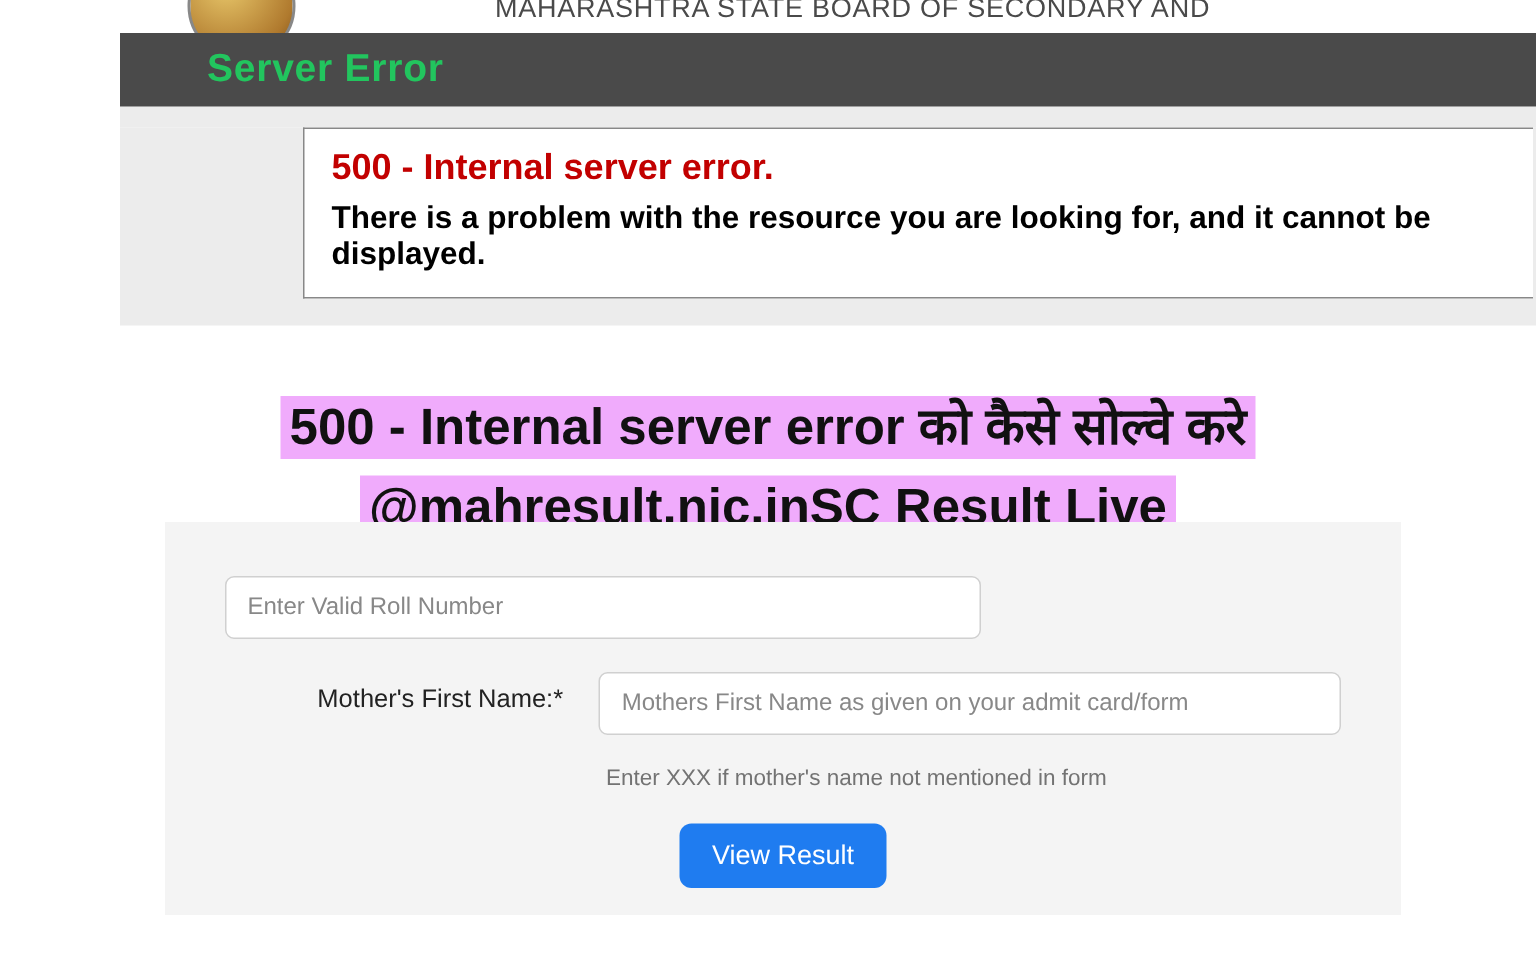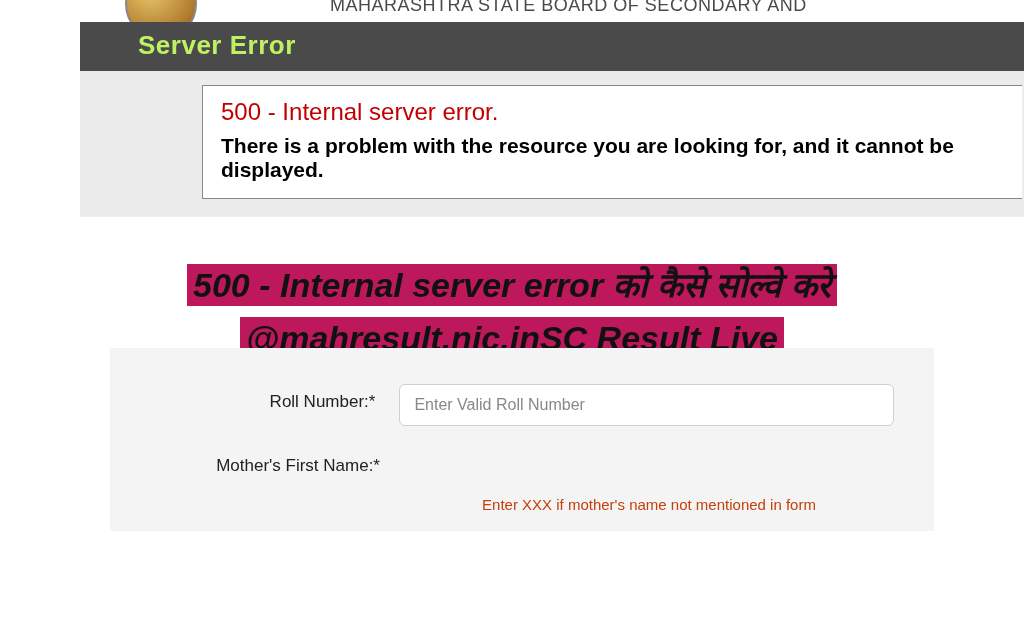--- a/index.html
+++ b/index.html
@@ -31,21 +31,21 @@
     }
     .board-title {
       color: #4a4a4a;
       font-size: 18px;
       letter-spacing: 0.5px;
       margin-left: 220px;
       font-weight: 400;
     }
     .error-bar {
       background: #4a4a4a;
-      color: #bef264;
+      color: #22c55e;
       padding: 8px 0 10px 58px;
       position: relative;
       z-index: 2;
       margin-left: 80px;
       margin-right: 0;
     }
     .error-bar-title {
       font-size: 26px;
       font-weight: bold;
       letter-spacing: 0.5px;
@@ -63,44 +63,43 @@
       padding: 12px 18px 16px;
     }
     .error-box-shadow {
       background: #ececec;
       padding: 0 0 18px 0;
       margin-left: 80px;
     }
     .error-code {
       color: #c20000;
       font-size: 24px;
-      font-weight: normal;
+      font-weight: bold;
       font-family: Verdana, Arial, sans-serif;
       margin-bottom: 8px;
     }
     .error-msg {
       font-weight: bold;
       font-size: 21px;
       font-family: Verdana, Arial, sans-serif;
     }
     .headline-wrap {
       text-align: center;
       margin-top: 42px;
       padding: 0 40px;
     }
     .headline {
       display: inline;
-      background: #be185d;
+      background: #f0abfc;
       color: #111;
       font-weight: 800;
       font-size: 34px;
       line-height: 1.55;
       padding: 2px 6px;
       box-decoration-break: clone;
-      font-style: italic;
       -webkit-box-decoration-break: clone;
     }
     .form-panel {
       background: #f4f4f4;
       margin: 0 90px 0 110px;
       padding: 36px 40px 18px;
       position: relative;
     }
     .form-overlap {
       margin-top: -16px;
@@ -123,24 +122,23 @@
       height: 42px;
       border: 1px solid #d0d0d0;
       border-radius: 6px;
       padding: 0 14px;
       font-size: 16px;
       color: #333;
       background: #fff;
     }
     .form-input::placeholder { color: #888; }
     .form-hint {
-      color: #c2410c;
+      color: #737373;
       font-size: 15px;
       margin: 6px 0 0 254px;
-      text-align: center;
     }
     .btn-row {
       text-align: center;
       margin-top: 22px;
     }
     .view-btn {
       background: #1f7cf0;
       color: #fff;
       border: none;
       border-radius: 8px;
@@ -171,20 +169,23 @@
     </div>
   </div>
 </div>
 
 <div class="headline-wrap">
   <span class="headline">500 - Internal server error को कैसे सोल्वे करे @mahresult.nic.inSC Result Live</span>
 </div>
 
 <div class="form-panel form-overlap">
   <div class="form-row">
-    <div class="form-label">Roll Number:*</div>
     <input class="form-input" type="text" placeholder="Enter Valid Roll Number" style="">
   </div>
   <div class="form-row" style="margin-bottom:20px;justify-content:space-between;">
     <div class="form-label">Mother's First Name:*</div>
+    <input class="form-input" type="text" placeholder="Mothers First Name as given on your admit card/form" style="">
   </div>
   <div class="form-hint">Enter XXX if mother's name not mentioned in form</div>
+  <div class="btn-row">
+    <button class="view-btn">View Result</button>
+  </div>
 </div>
 
 </body></html>

